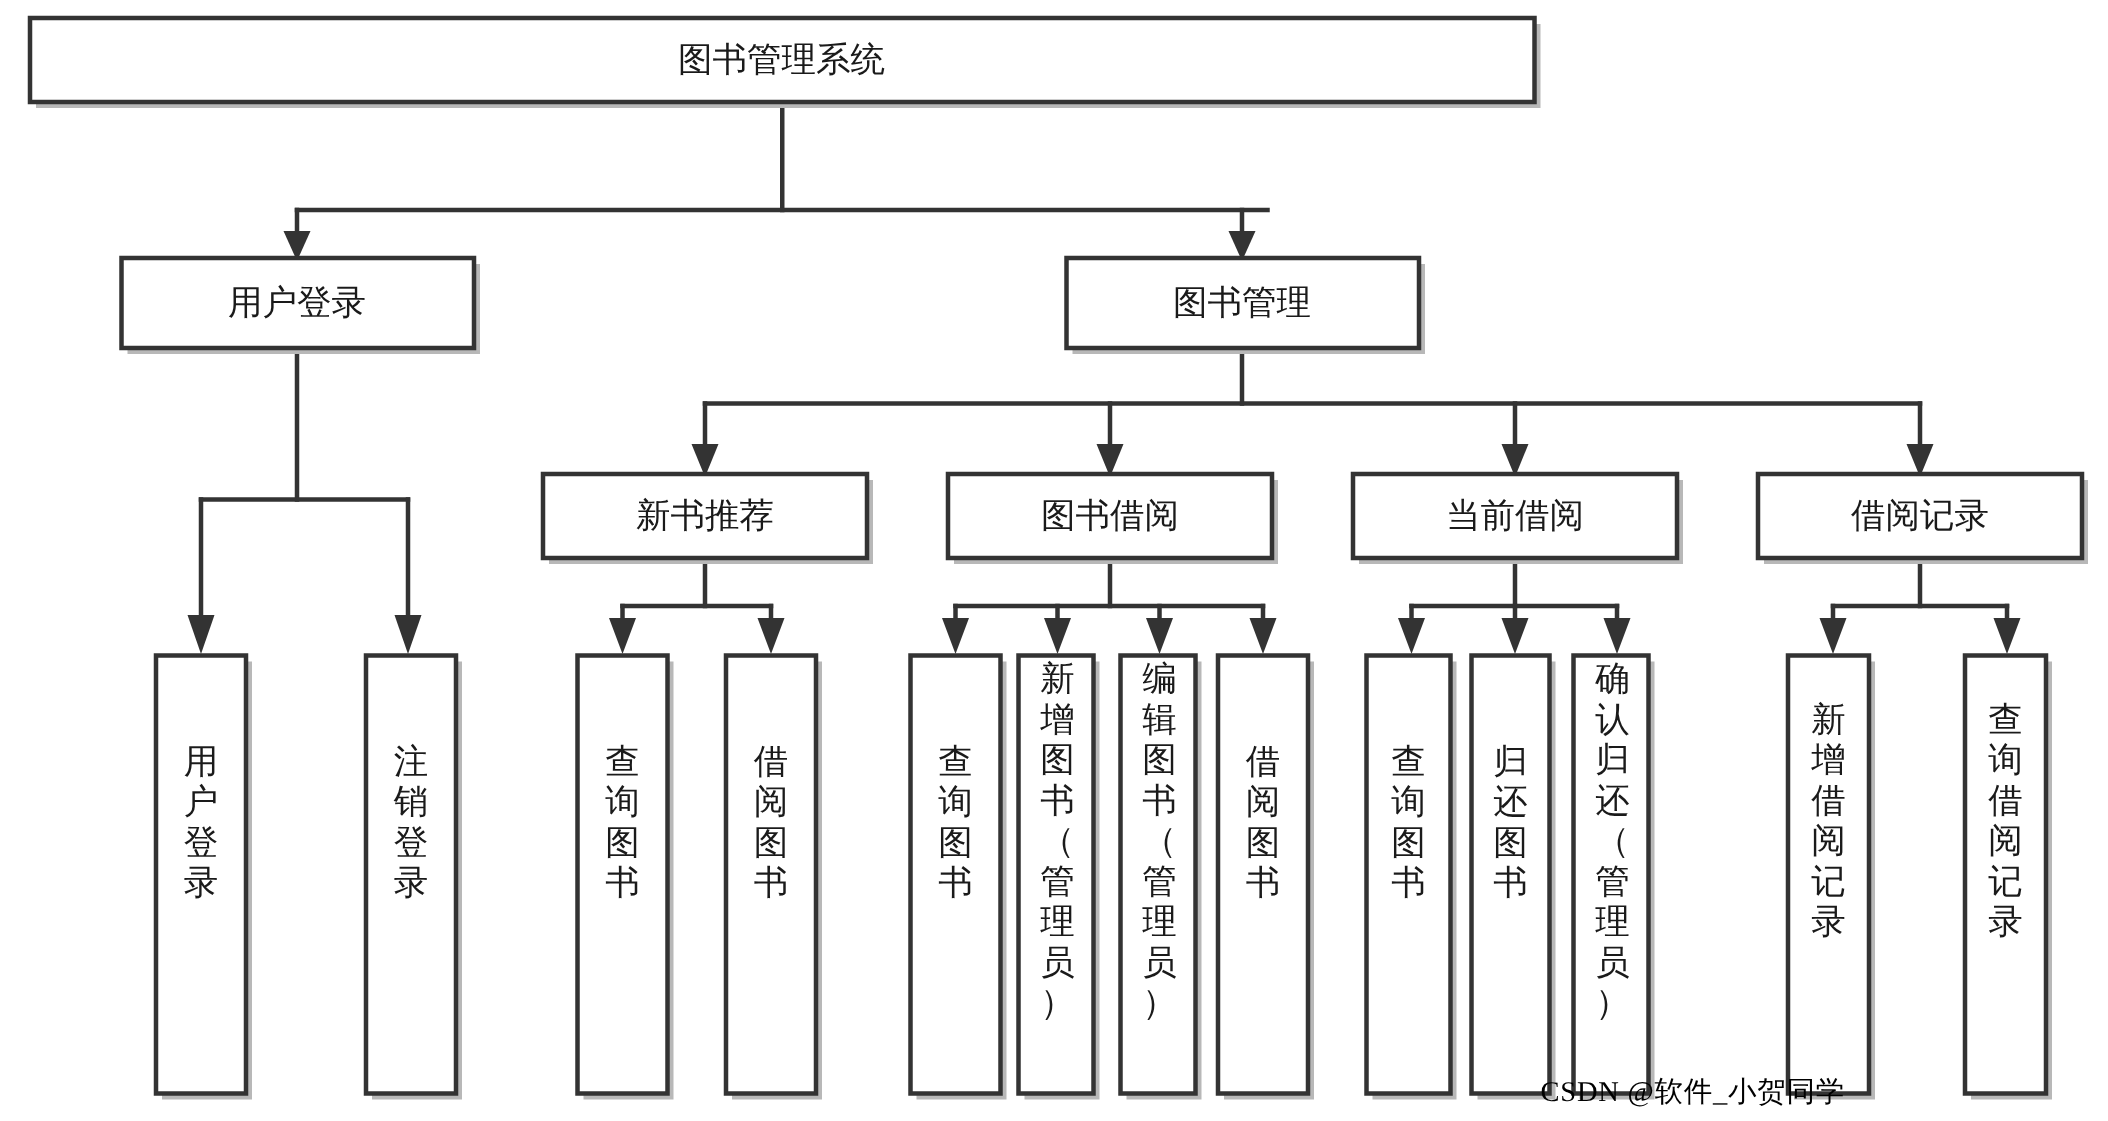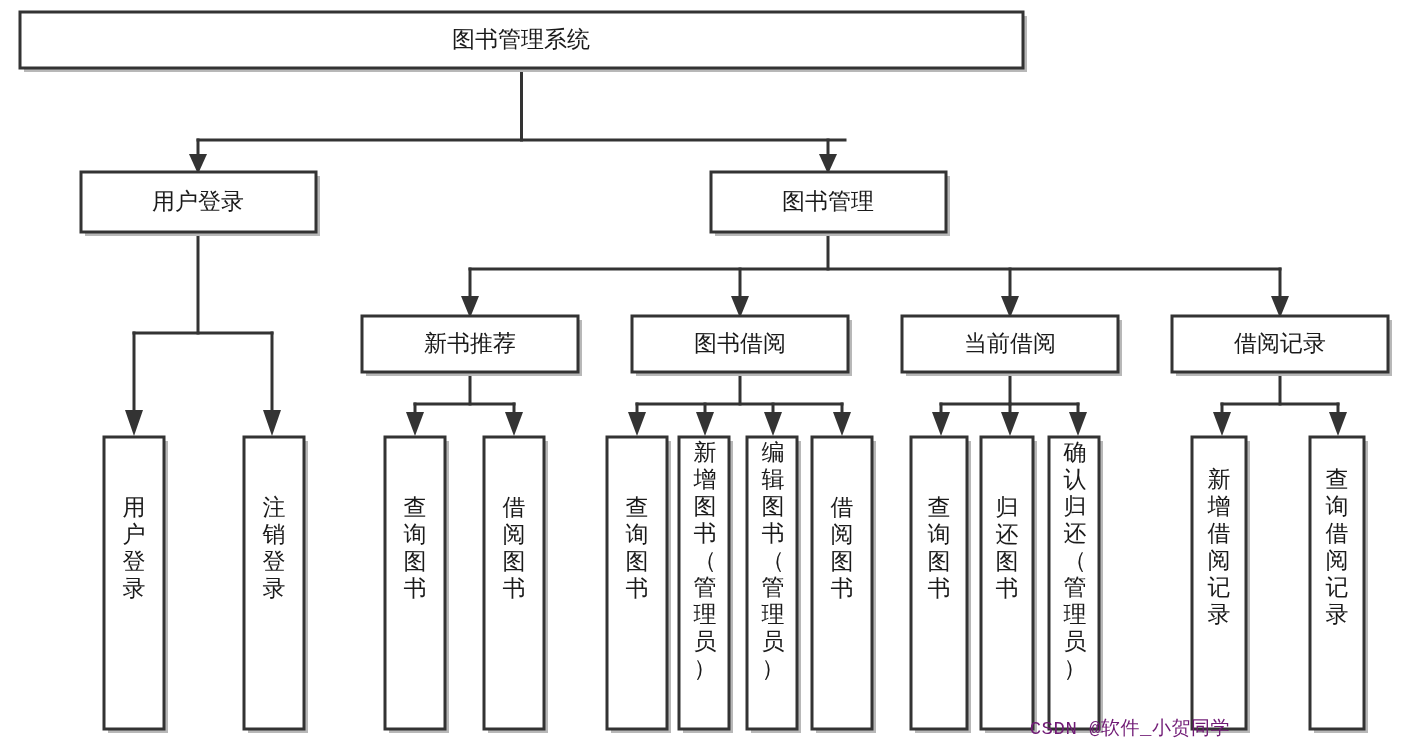--- a/index.html
+++ b/index.html
@@ -54,23 +54,23 @@
   .node-label-v {
     font-family: "Liberation Sans", "DejaVu Sans", sans-serif;
     font-size: 23px;
     fill: #1a1a1a;
     text-anchor: middle;
   }
   .watermark {
     position: absolute;
     right: 8px;
     bottom: 6px;
-    font-family: Liberation Mono, monospace;
+    font-family: Liberation Serif, serif;
     font-size: 19px;
-    color: #701a75;
+    color: #000000;
     letter-spacing: 0.5px;
     white-space: nowrap;
     user-select: none;
   }
 </style>
 </head>
 <body>
 
 <div id="diagram-root">
   <svg class="canvas" viewBox="0 0 1405 747" xmlns="http://www.w3.org/2000/svg">

